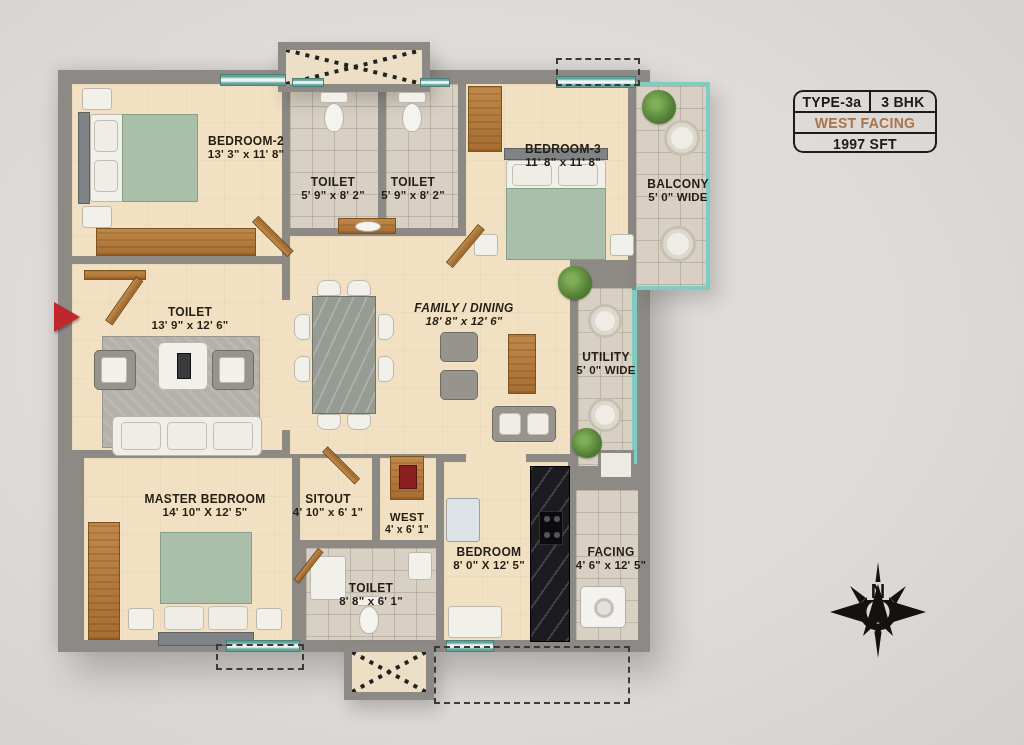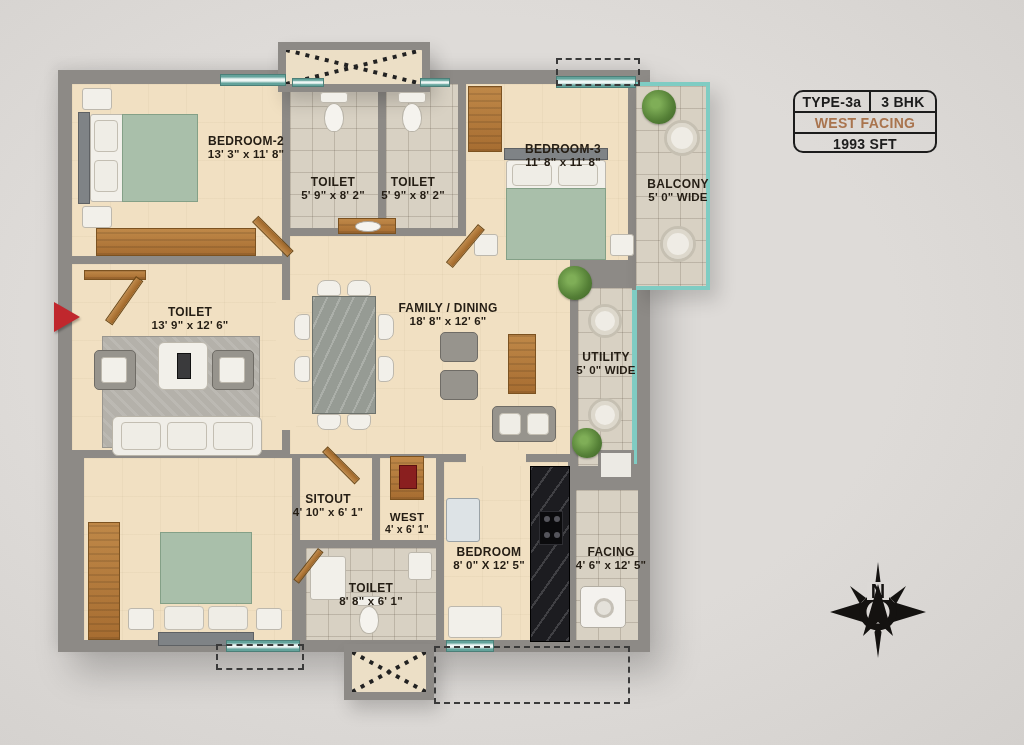--- a/index.html
+++ b/index.html
@@ -238,27 +238,31 @@
     <div class="rdims">11' 8" x 11' 8"</div>
   </div>
   <div class="rlabel" style="left:678px;top:190px;">
     <div class="rname">BALCONY</div>
     <div class="rdims">5' 0" WIDE</div>
   </div>
   <div class="rlabel" style="left:190px;top:318px;">
     <div class="rname">TOILET</div>
     <div class="rdims">13' 9" x 12' 6"</div>
   </div>
-  <div class="rlabel" style="left:448px;top:314px;">
+  <div class="rlabel" style="left:464px;top:314px;font-style:italic;">
     <div class="rname">FAMILY / DINING</div>
     <div class="rdims">18' 8" x 12' 6"</div>
   </div>
   <div class="rlabel" style="left:606px;top:363px;">
     <div class="rname">UTILITY</div>
     <div class="rdims">5' 0" WIDE</div>
+  </div>
+  <div class="rlabel" style="left:205px;top:505px;">
+    <div class="rname">MASTER BEDROOM</div>
+    <div class="rdims">14' 10" X 12' 5"</div>
   </div>
   <div class="rlabel" style="left:328px;top:505px;">
     <div class="rname">SITOUT</div>
     <div class="rdims">4' 10" x 6' 1"</div>
   </div>
   <div class="rlabel small" style="left:407px;top:523px;">
     <div class="rname">WEST</div>
     <div class="rdims">4' x 6' 1"</div>
   </div>
   <div class="rlabel" style="left:371px;top:594px;">
@@ -273,21 +277,21 @@
     <div class="rname">FACING</div>
     <div class="rdims">4' 6" x 12' 5"</div>
   </div>
 
   <div id="badge" class="abs z6" style="left:793px;top:90px;width:144px;height:63px;">
     <div class="row">
       <div class="cellL">TYPE-3a</div>
       <div class="cellR">3 BHK</div>
     </div>
     <div class="row facing">WEST FACING</div>
-    <div class="row">1993 SFT</div>
+    <div class="row">1997 SFT</div>
   </div>
 
   <svg class="abs z6" style="left:826px;top:560px;" width="104" height="100" viewBox="0 0 104 100">
     <g fill="#141210">
       <polygon points="52,2 55.5,30 52,37 48.5,30"></polygon>
       <polygon points="52,98 55.5,72 52,65 48.5,72"></polygon>
       <polygon points="4,52 40,41 35,52 40,63"></polygon>
       <polygon points="100,52 64,41 69,52 64,63"></polygon>
       <polygon points="24,26 40,38 34,44"></polygon>
       <polygon points="80,26 64,38 70,44"></polygon>

